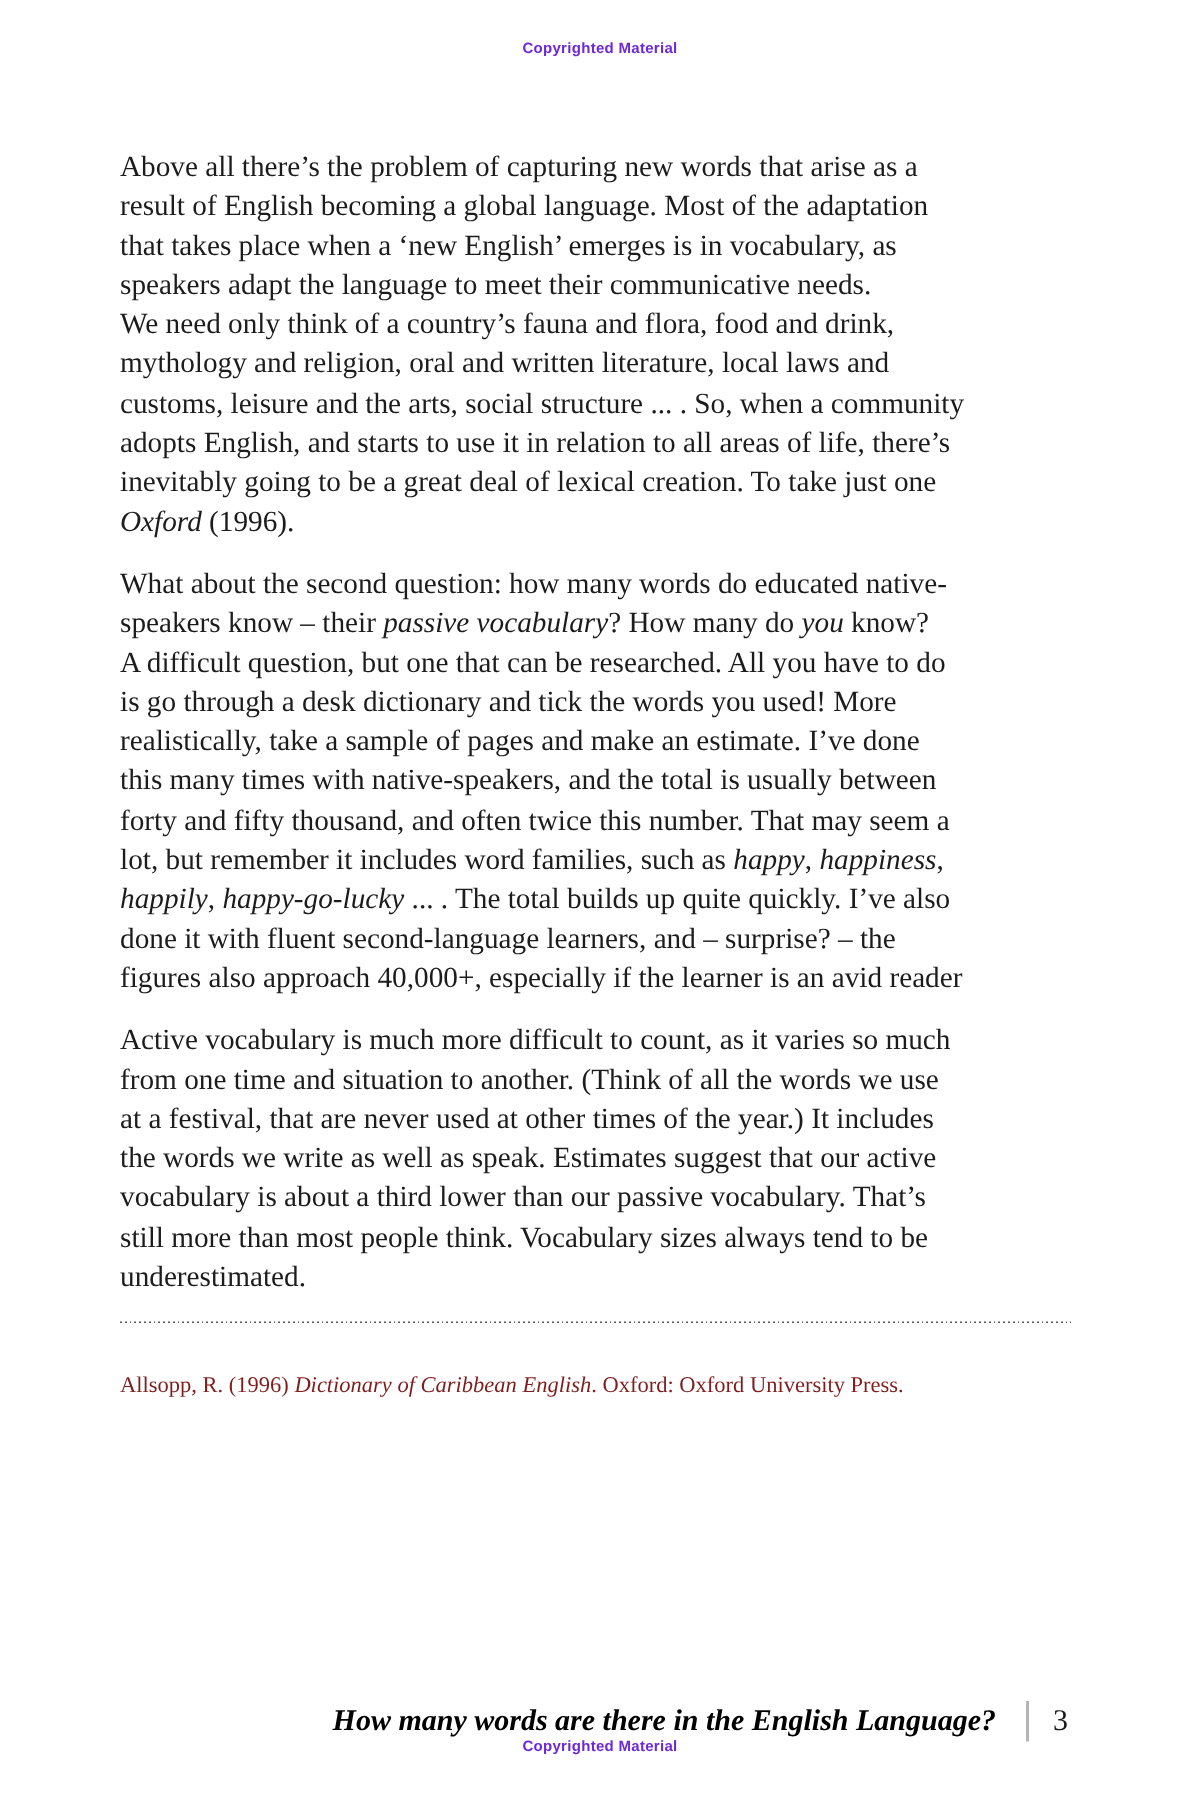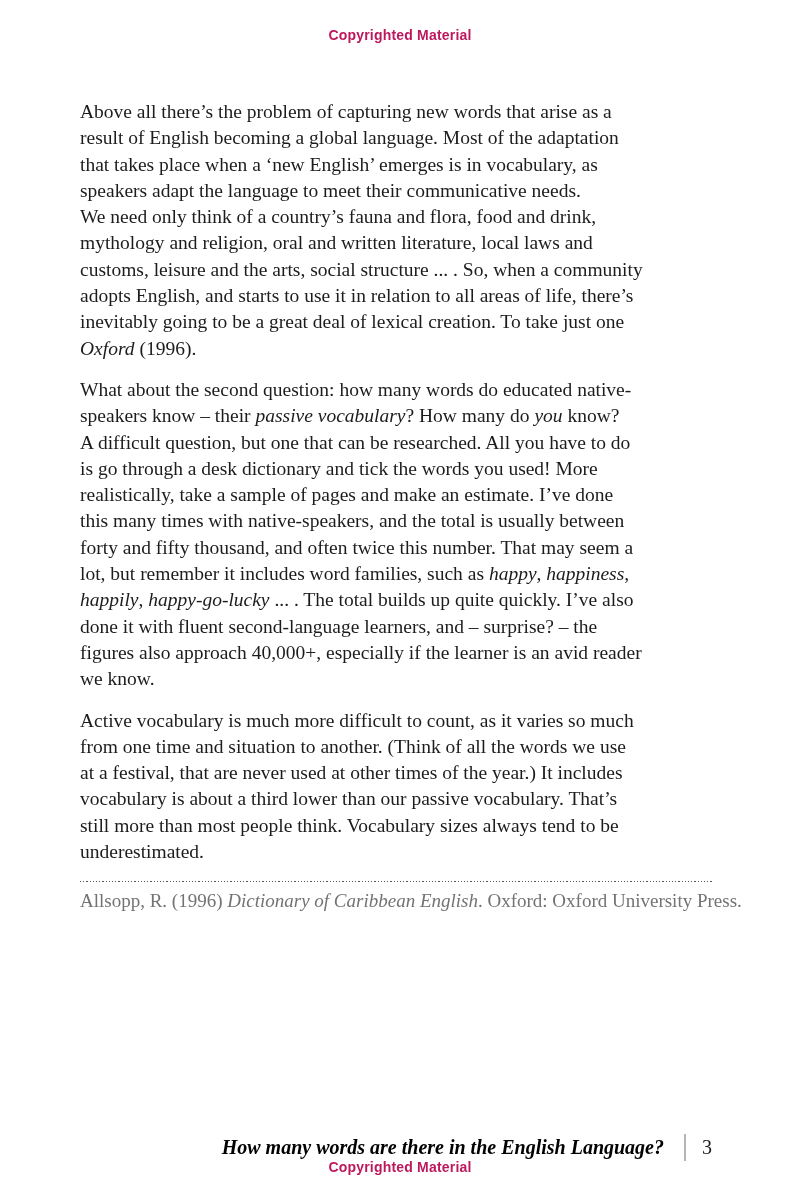--- a/index.html
+++ b/index.html
@@ -12,24 +12,24 @@
     font-family: "Liberation Serif", "DejaVu Serif", serif;
     color: #1c1c1c;
     overflow: hidden;
   }
   .copyright {
     position: absolute;
     left: 0;
     width: 100%;
     text-align: center;
     font-family: "Liberation Sans", "DejaVu Sans", sans-serif;
-    font-size: 14px;
+    font-size: 10px;
     font-weight: 700;
     letter-spacing: 0.2px;
-    color: #be185d;
+    color: #6d28d9;
   }
   .copyright-top { top: 27px; }
   .copyright-bottom { top: 1159px; }
   .content {
     position: absolute;
     left: 80px;
     top: 99px;
     width: 634px;
   }
   .para { margin-bottom: 15px; }
@@ -43,24 +43,24 @@
   .dotted-rule {
     margin-top: 9px;
     height: 2px;
     width: 634px;
     background: repeating-linear-gradient(to right, #575757 0px, #575757 1.2px, transparent 1.2px, transparent 3.2px);
     background-position: 0 50%;
     background-size: 100% 1.6px;
     background-repeat: no-repeat;
   }
   .reference {
-    margin-top: 8px;
-    font-size: 19px;
+    margin-top: 31px;
+    font-size: 15px;
     line-height: 22px;
-    color: #737373;
+    color: #7f1d1d;
     white-space: nowrap;
   }
   .reference i { font-style: italic; }
   .footer-row {
     position: absolute;
     top: 1133px;
     right: 88px;
     height: 28px;
     display: flex;
     align-items: center;
@@ -110,26 +110,26 @@
           <div class="line"><span>speakers know – their </span><i>passive vocabulary</i><span>? How many do </span><i>you</i><span> know?</span></div>
           <div class="line"><span>A difficult question, but one that can be researched. All you have to do</span></div>
           <div class="line"><span>is go through a desk dictionary and tick the words you used! More</span></div>
           <div class="line"><span>realistically, take a sample of pages and make an estimate. I’ve done</span></div>
           <div class="line"><span>this many times with native-speakers, and the total is usually between</span></div>
           <div class="line"><span>forty and fifty thousand, and often twice this number. That may seem a</span></div>
           <div class="line"><span>lot, but remember it includes word families, such as </span><i>happy</i><span>, </span><i>happiness</i><span>,</span></div>
           <div class="line"><i>happily</i><span>, </span><i>happy-go-lucky</i><span> ... . The total builds up quite quickly. I’ve also</span></div>
           <div class="line"><span>done it with fluent second-language learners, and – surprise? – the</span></div>
           <div class="line"><span>figures also approach 40,000+, especially if the learner is an avid reader</span></div>
-          <div class="line"><span>we know.</span></div>
         </div>
         <div class="para">
           <div class="line"><span>Active vocabulary is much more difficult to count, as it varies so much</span></div>
           <div class="line"><span>from one time and situation to another. (Think of all the words we use</span></div>
           <div class="line"><span>at a festival, that are never used at other times of the year.) It includes</span></div>
+          <div class="line"><span>the words we write as well as speak. Estimates suggest that our active</span></div>
           <div class="line"><span>vocabulary is about a third lower than our passive vocabulary. That’s</span></div>
           <div class="line"><span>still more than most people think. Vocabulary sizes always tend to be</span></div>
           <div class="line"><span>underestimated.</span></div>
         </div>
       </div>
     <div class="dotted-rule"></div>
     <p class="reference"><span>Allsopp, R. (1996) </span><i>Dictionary of Caribbean English</i><span>. Oxford: Oxford University Press.</span></p>
   </div>
 
   <div class="footer-row">

